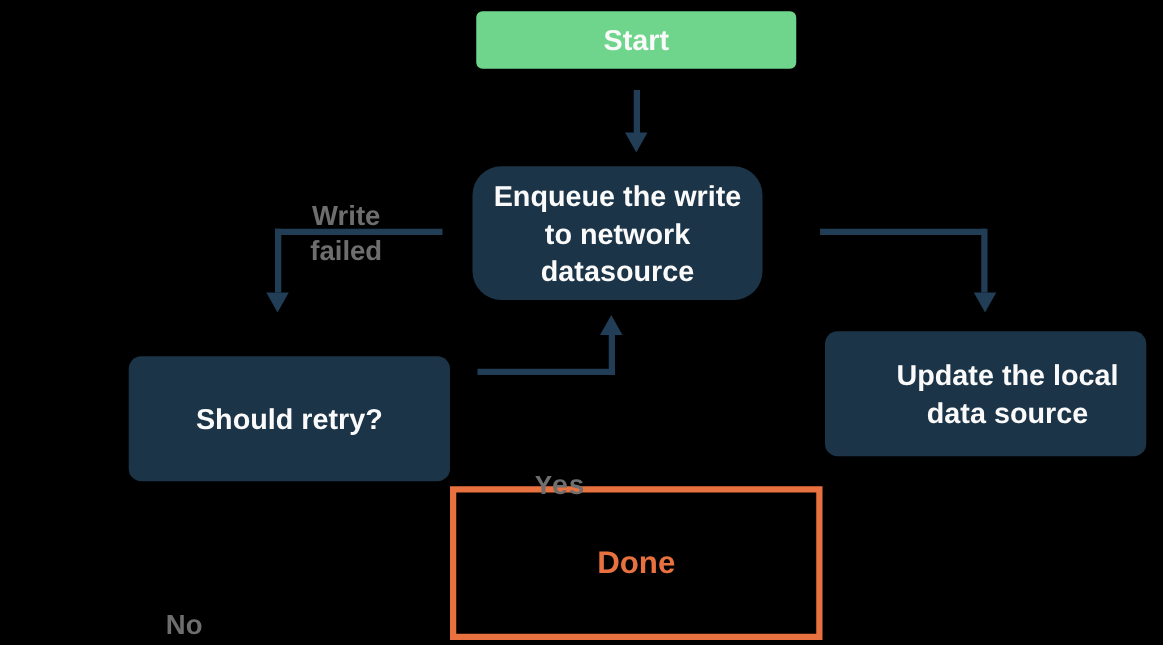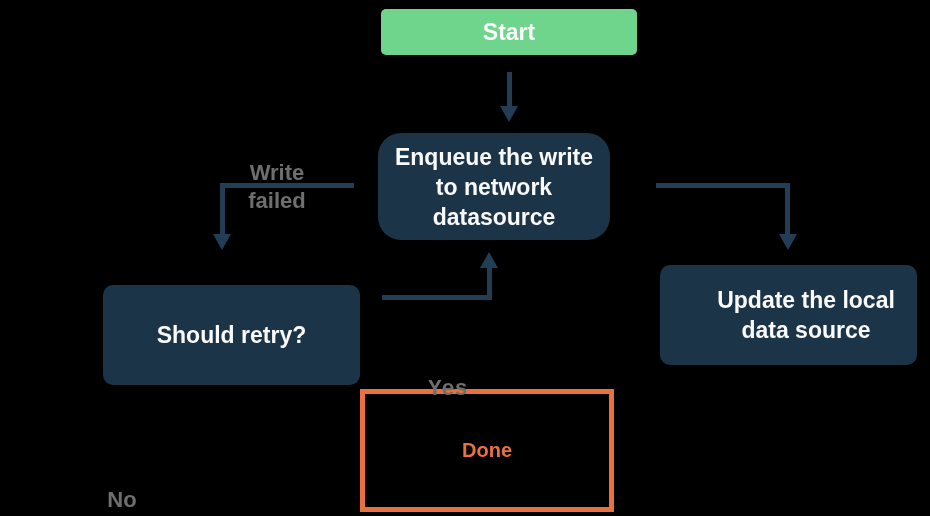--- a/index.html
+++ b/index.html
@@ -37,25 +37,25 @@
     background: var(--node-fill, #1c3447);
     border-radius: 10px;
     font-size: 23px;
     line-height: 30px;
     padding: 0 12px;
   }
   .node-enqueue   { left: 378px; top: 133px; width: 232px; height: 107px; border-radius: 23px; }
   .node-retry     { left: 103px; top: 265px; width: 257px; height: 100px; margin-top: 20px; }
   .node-update    { left: 660px; top: 265px; width: 257px; height: 100px; padding-left: 47px; }
   .node-done {
-    left: 360px; top: 389px; width: 254px; height: 123px;
+    left: 360px; top: 389px; width: 298px; height: 123px;
     background: transparent;
     border: 5px solid var(--accent, #e7713f);
     color: var(--accent, #e7713f);
-    font-size: 20px;
+    font-size: 25px;
     border-radius: 0;
     align-items: center;
   }
 
   
   .edge-line {
     position: absolute;
     background: var(--arrow, #213e56);
   }
   .arrowhead {
@@ -79,21 +79,21 @@
     color: var(--edge-label-text, #6e6e6e);
     font-weight: 700;
     font-size: 22px;
     line-height: 28px;
     text-align: center;
     margin-top: 44px;
   }
   .lbl-write-failed    { left: 222px; top: 115px; width: 110px; }
   .lbl-write-succeeded { left: 691px; top: 115px; width: 130px; }
   .lbl-yes             { left: 408px; top: 332px; width: 80px; font-family: Liberation Mono, monospace; }
-  .lbl-no              { left: 82px;  top: 442px; width: 80px; }
+  .lbl-no              { left: 82px;  top: 442px; width: 80px; text-align: right; }
 </style>
 </head>
 <body>
 
 <div class="canvas">
 
   <div class="node node-start">
     <span>Start</span>
   </div>
 

